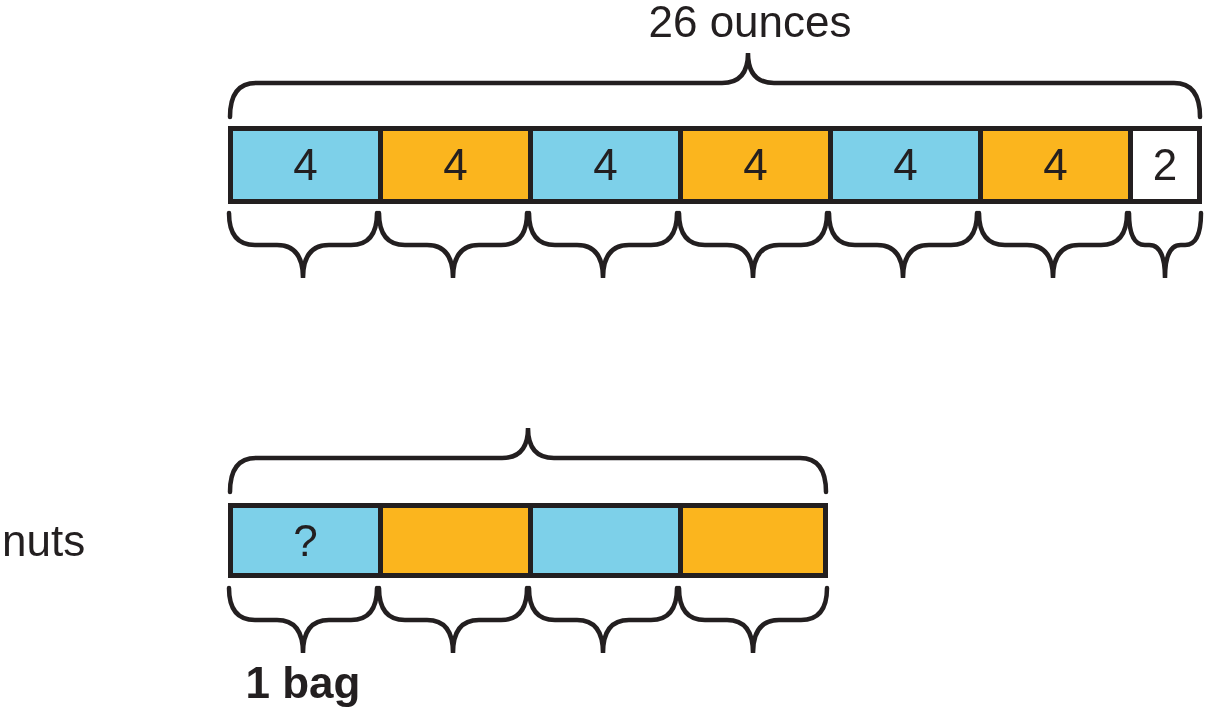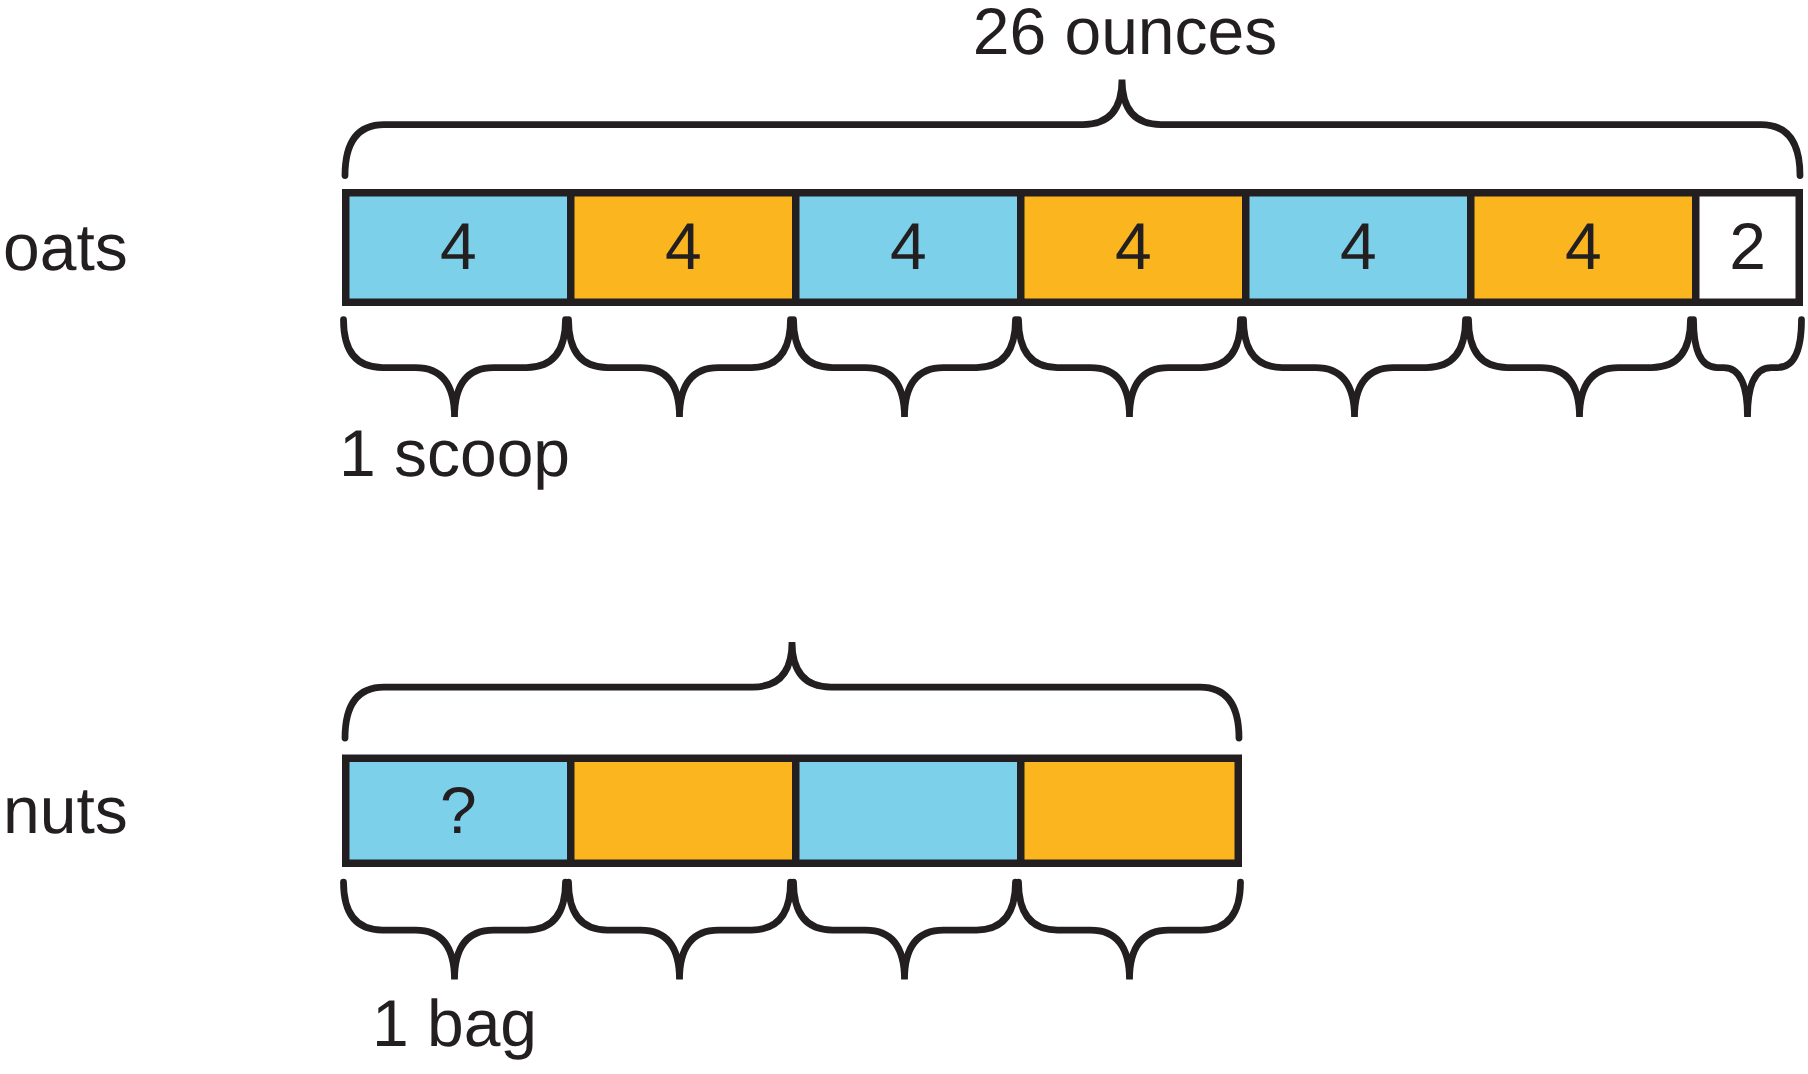--- a/index.html
+++ b/index.html
@@ -62,21 +62,20 @@
       <path d="M 829 213 Q 829 245 855 245 L 877 245 Q 903 245 903 278 Q 903 245 929 245 L 951 245 Q 977 245 977 213" fill="none" stroke="#231F20" stroke-width="4.5" stroke-linecap="round"></path>
       <path d="M 979 213 Q 979 245 1005 245 L 1027 245 Q 1053 245 1053 278 Q 1053 245 1079 245 L 1101 245 Q 1127 245 1127 213" fill="none" stroke="#231F20" stroke-width="4.5" stroke-linecap="round"></path>
       <path d="M 1129 213 Q 1129 245 1144.84 245 L 1149.16 245 Q 1165 245 1165 278 Q 1165 245 1180.84 245 L 1185.16 245 Q 1201 245 1201 213" fill="none" stroke="#231F20" stroke-width="4.5" stroke-linecap="round"></path>
       <path d="M 230 492 Q 230 458 256 458 L 502 458 Q 528 458 528 428 Q 528 458 554 458 L 800 458 Q 826 458 826 492" fill="none" stroke="#231F20" stroke-width="4.5" stroke-linecap="round"></path>
       <path d="M 229 588 Q 229 620 255 620 L 277 620 Q 303 620 303 653 Q 303 620 329 620 L 351 620 Q 377 620 377 588" fill="none" stroke="#231F20" stroke-width="4.5" stroke-linecap="round"></path>
       <path d="M 379 588 Q 379 620 405 620 L 427 620 Q 453 620 453 653 Q 453 620 479 620 L 501 620 Q 527 620 527 588" fill="none" stroke="#231F20" stroke-width="4.5" stroke-linecap="round"></path>
       <path d="M 529 588 Q 529 620 555 620 L 577 620 Q 603 620 603 653 Q 603 620 629 620 L 651 620 Q 677 620 677 588" fill="none" stroke="#231F20" stroke-width="4.5" stroke-linecap="round"></path>
       <path d="M 679 588 Q 679 620 705 620 L 727 620 Q 753 620 753 653 Q 753 620 779 620 L 801 620 Q 827 620 827 588" fill="none" stroke="#231F20" stroke-width="4.5" stroke-linecap="round"></path>
     </svg>
 
-  <div class="txt" id="label-0" style="left: 2px; top: 140px;">oats</div>
   <div class="txt centered" id="total-0" style="left: 750px; top: -4px;">26 ounces</div>
   <div class="bar" id="bar-0" style="left: 228px; top: 126px; width: 974px; height: 78px;">
       <div class="cell" style="left: 5px; width: 145px; height: 68px; background: rgb(125, 208, 233);">
         <span class="cell-value">4</span>
       </div>
       <div class="cell" style="left: 155px; width: 145px; height: 68px; background: rgb(251, 181, 30);">
         <span class="cell-value">4</span>
       </div>
       <div class="cell" style="left: 305px; width: 145px; height: 68px; background: rgb(125, 208, 233);">
         <span class="cell-value">4</span>
@@ -87,31 +86,30 @@
       <div class="cell" style="left: 605px; width: 145px; height: 68px; background: rgb(125, 208, 233);">
         <span class="cell-value">4</span>
       </div>
       <div class="cell" style="left: 755px; width: 145px; height: 68px; background: rgb(251, 181, 30);">
         <span class="cell-value">4</span>
       </div>
       <div class="cell" style="left: 905px; width: 64px; height: 68px; background: rgb(255, 255, 255);">
         <span class="cell-value">2</span>
       </div>
     </div>
-  <div class="txt centered" id="unit-0" style="left: 303px; top: 277px;">1 scoop</div>
 
   <div class="txt" id="label-1" style="left: 2px; top: 515px; text-align: right;">nuts</div>
   <div class="bar" id="bar-1" style="left: 228px; top: 503px; width: 600px; height: 75px;">
       <div class="cell" style="left: 5px; width: 145px; height: 65px; background: rgb(125, 208, 233);">
         <span class="cell-value">?</span>
       </div>
       <div class="cell" style="left: 155px; width: 145px; height: 65px; background: rgb(251, 181, 30);">
         <span class="cell-value"></span>
       </div>
       <div class="cell" style="left: 305px; width: 145px; height: 65px; background: rgb(125, 208, 233);">
         <span class="cell-value"></span>
       </div>
       <div class="cell" style="left: 455px; width: 140px; height: 65px; background: rgb(251, 181, 30);">
         <span class="cell-value"></span>
       </div>
     </div>
-  <div class="txt centered" id="unit-1" style="left: 303px; top: 657px;">1 bag</div>
+  <div class="txt centered" id="unit-1" style="left: 303px; top: 657px; font-weight: bold;">1 bag</div>
 </div>
 
 </body></html>

